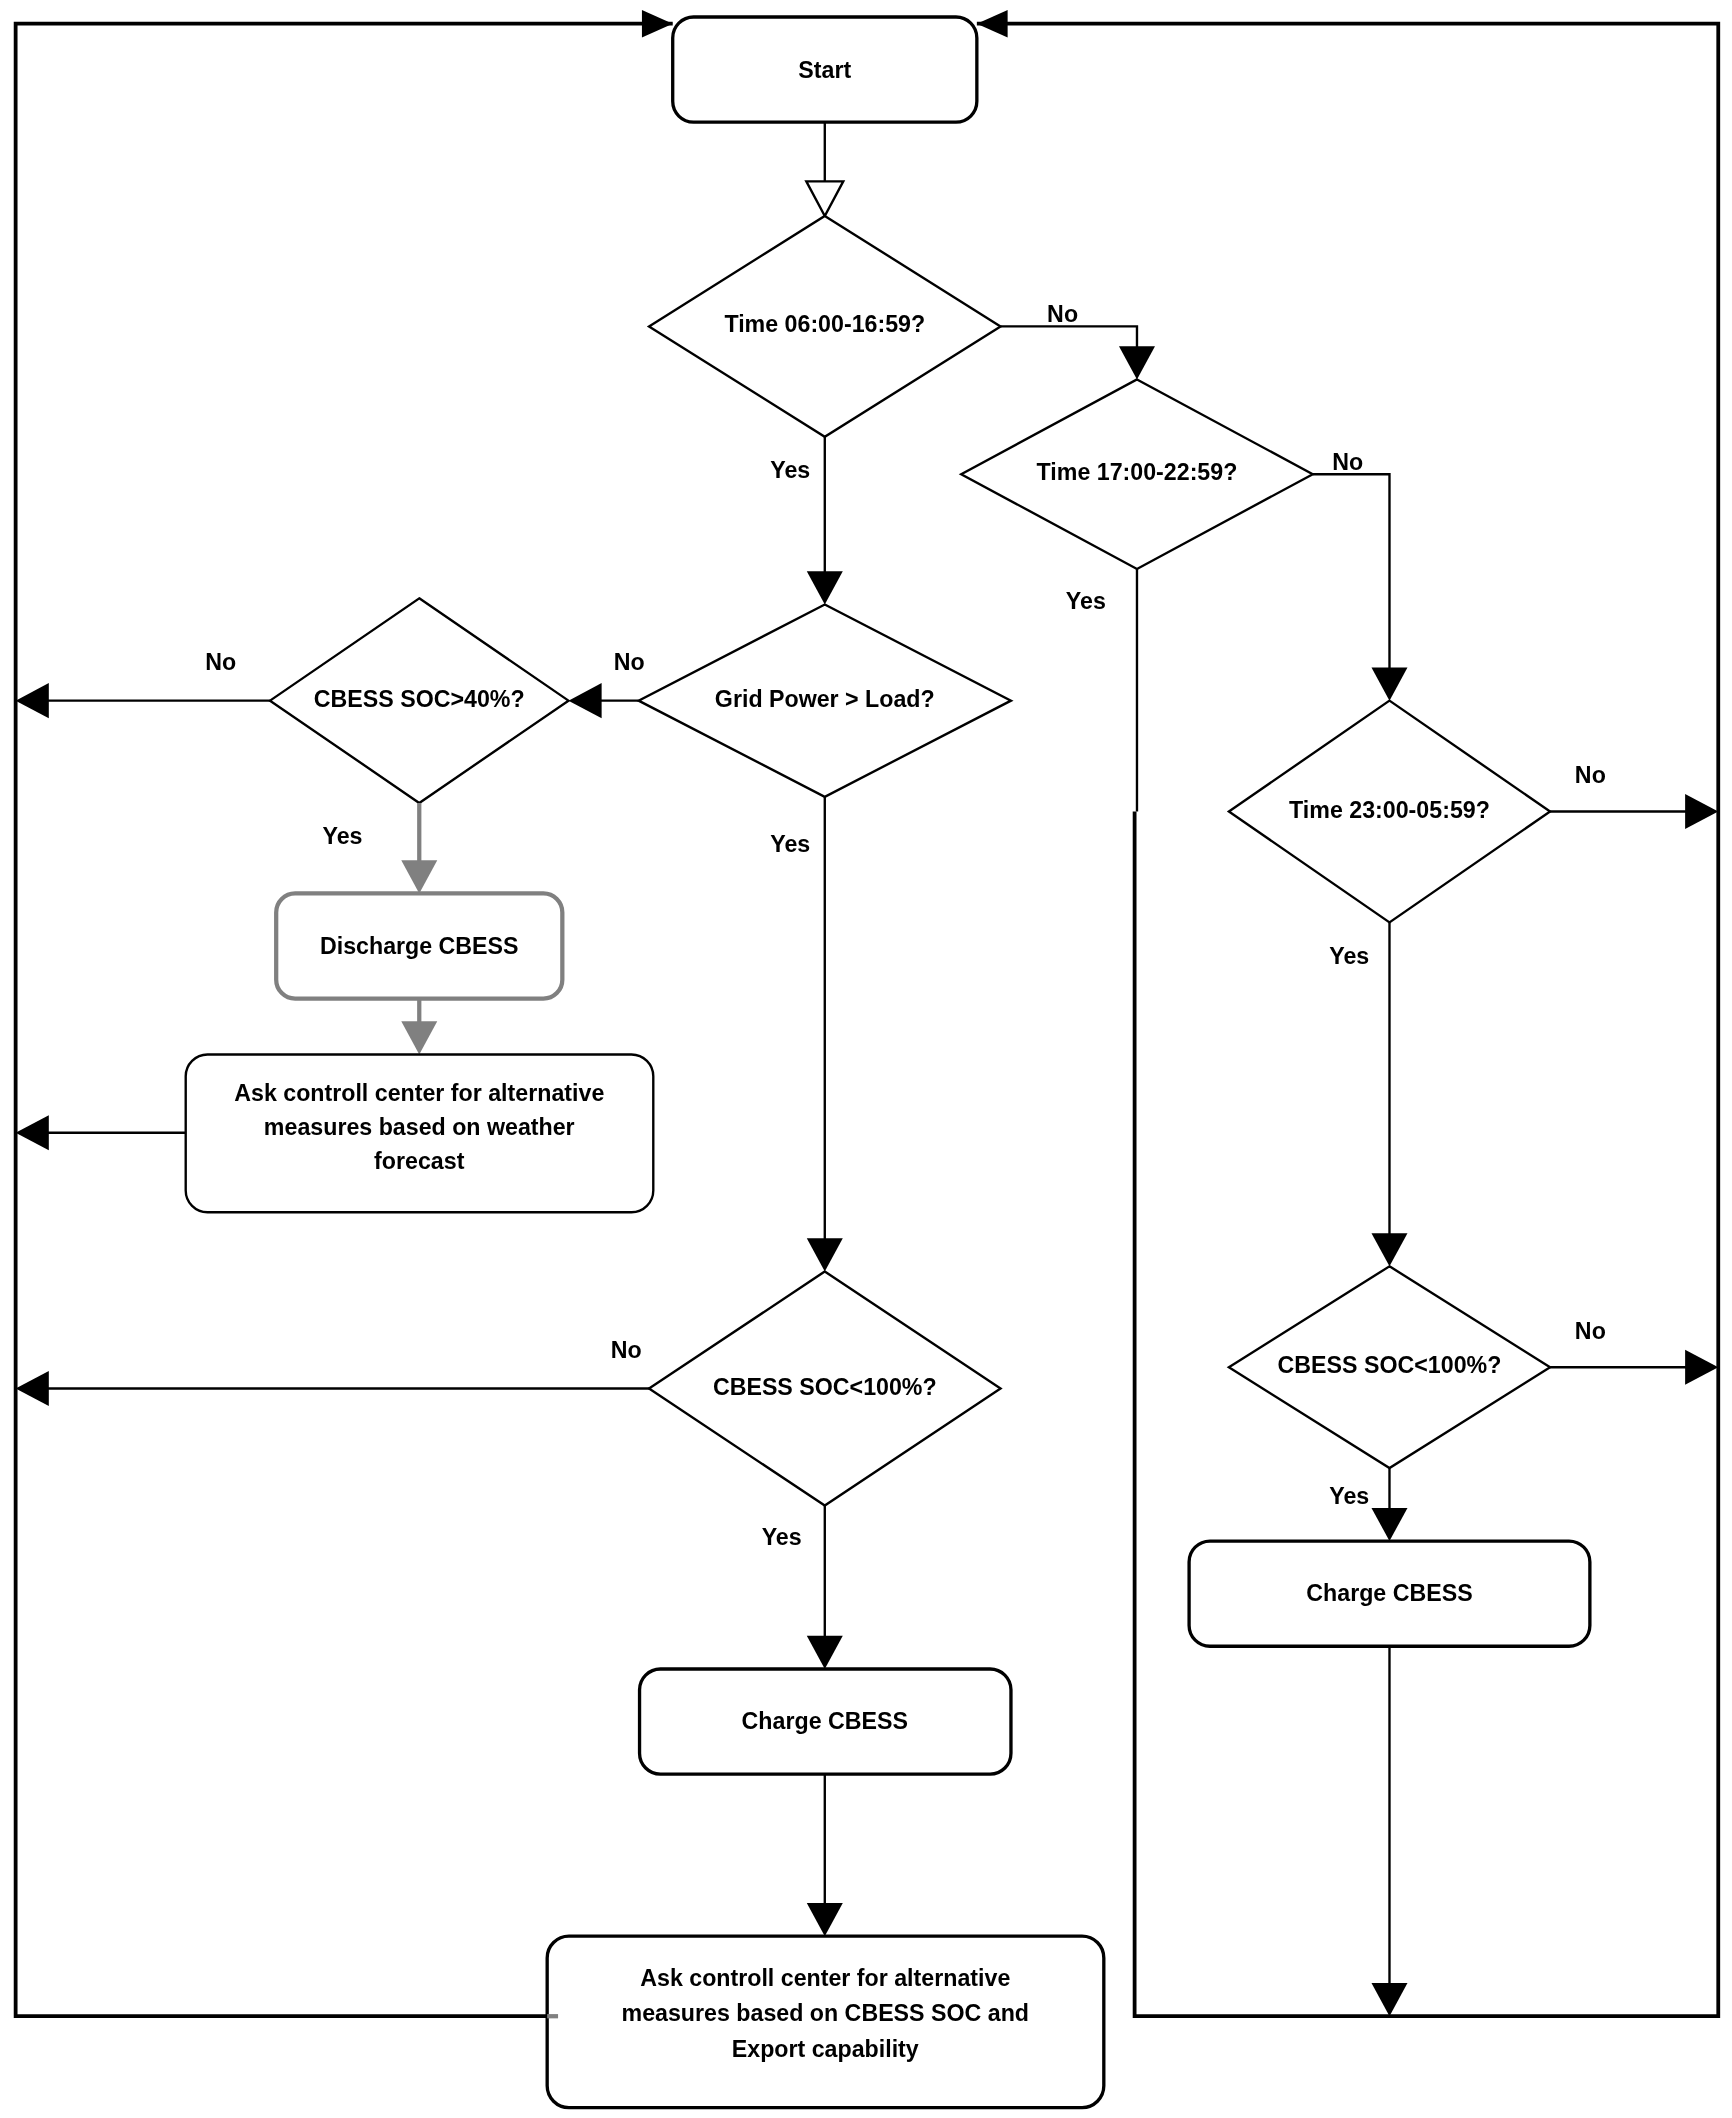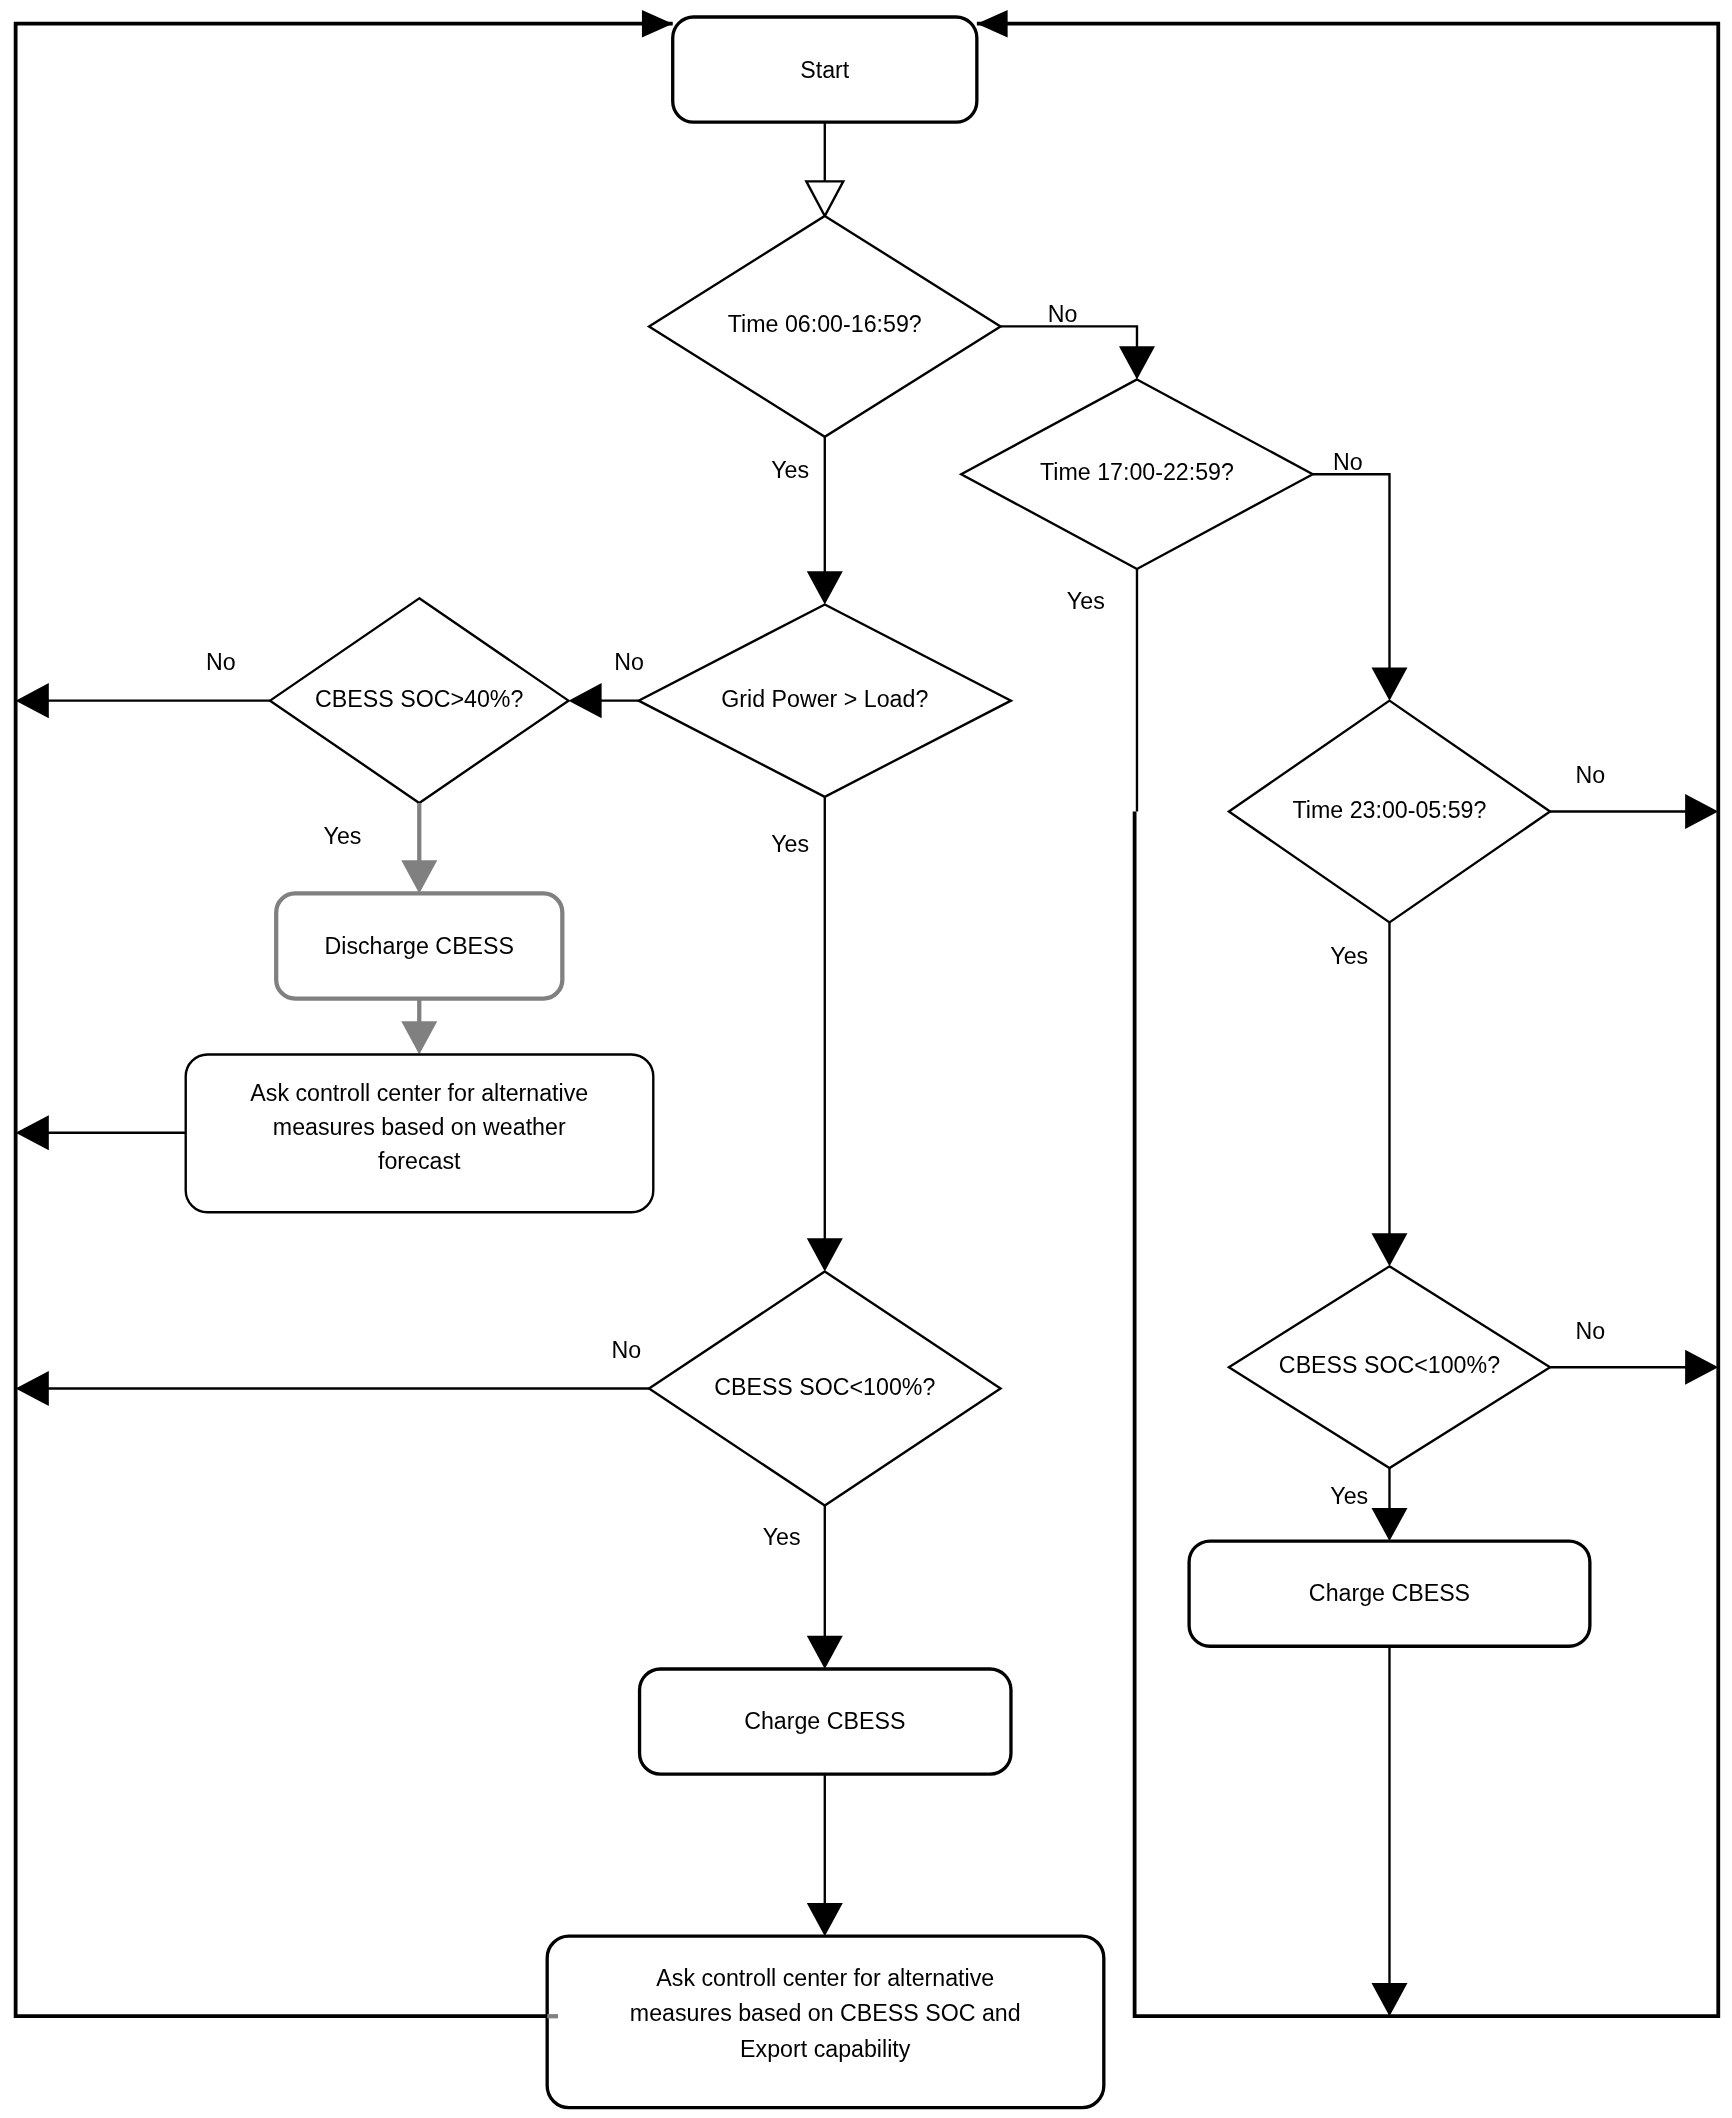--- a/index.html
+++ b/index.html
@@ -6,20 +6,21 @@
     margin: 0;
     padding: 0;
     background: #ffffff;
   }
   #canvas-wrap {
     position: relative;
     width: 1732px;
     height: 2114px;
     background: #ffffff;
     overflow: hidden;
+    font-weight: bold;
   }
   svg#flow {
     display: block;
     width: 1732px;
     height: 2119px;
   }
   .node-shape {
     fill: #ffffff;
     stroke: #000000;
     stroke-width: 5;

